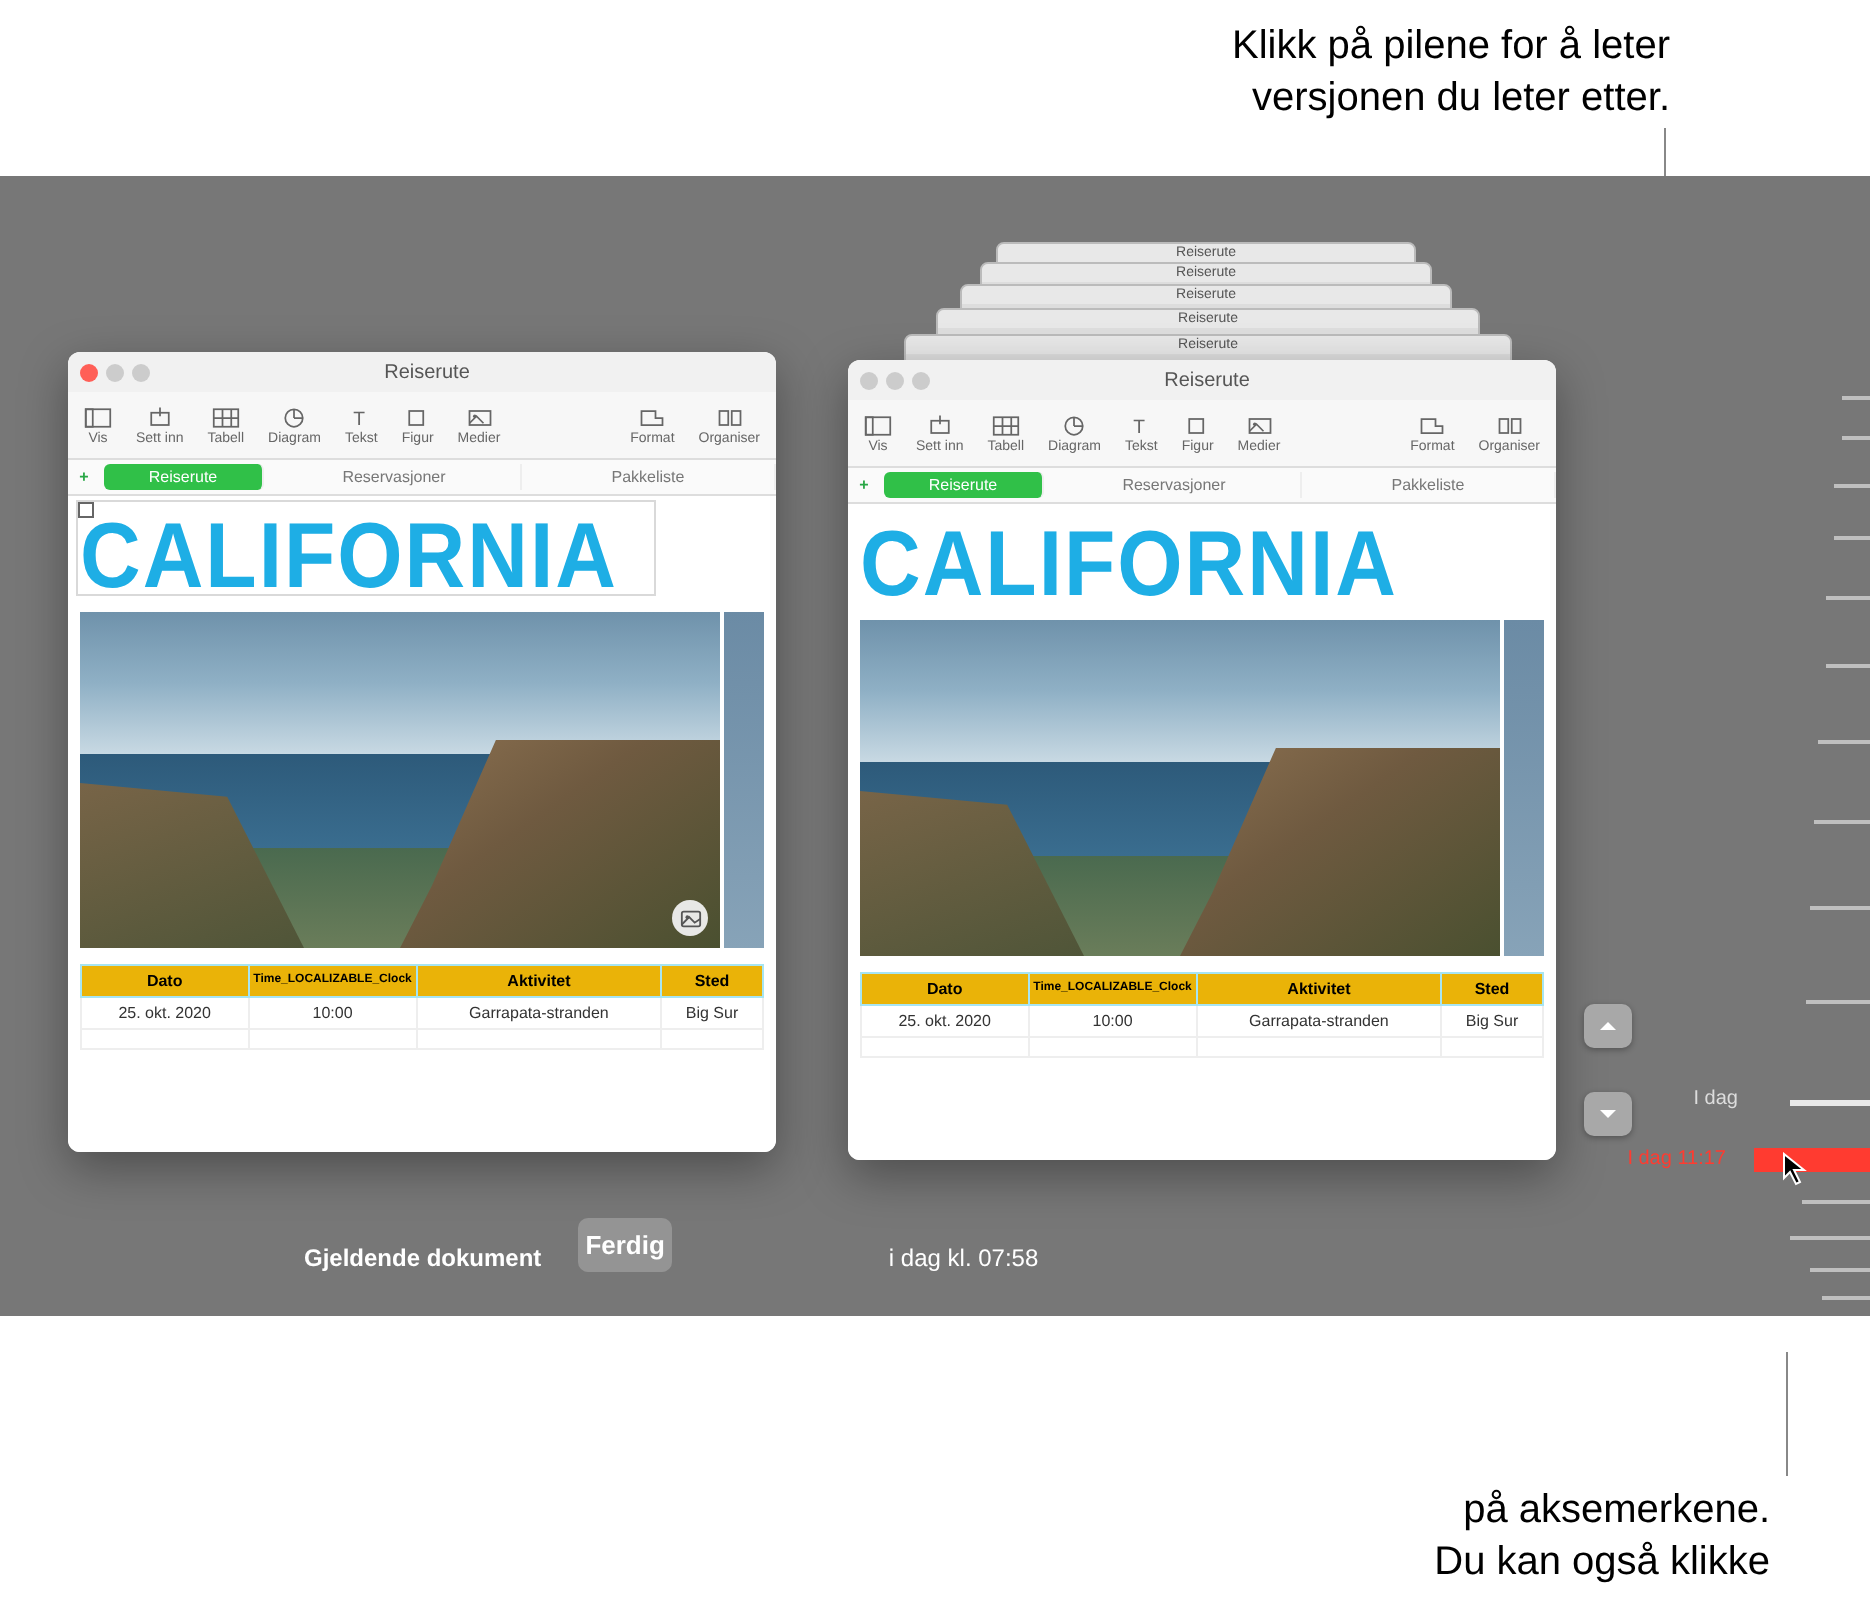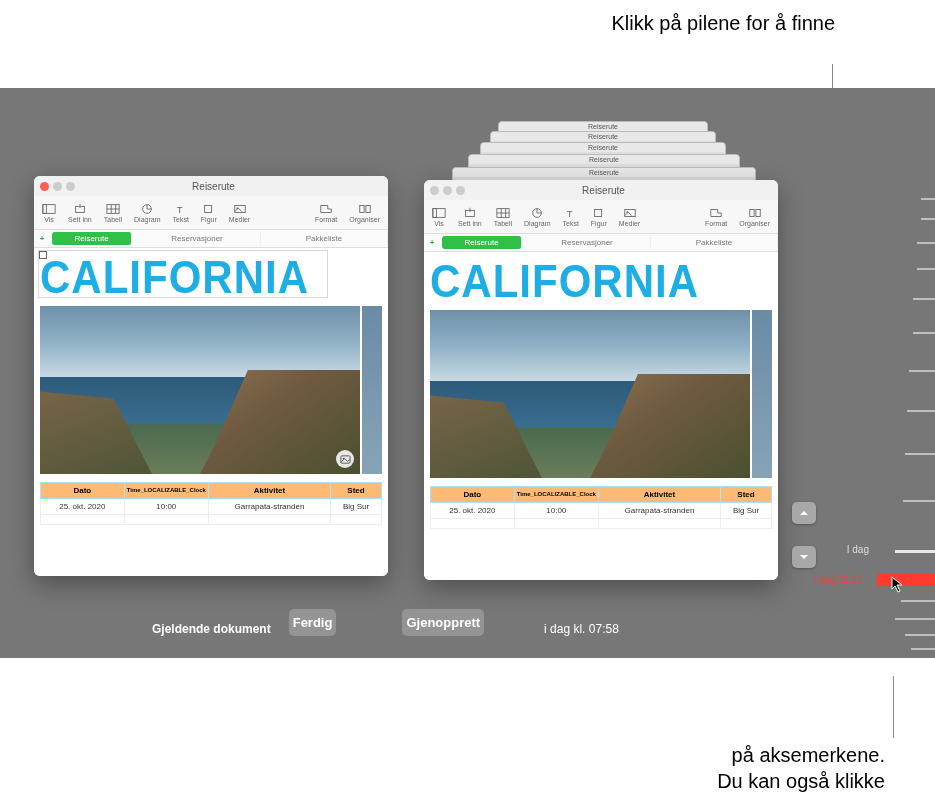--- a/index.html
+++ b/index.html
@@ -40,21 +40,21 @@
   .sea { position: absolute; top: 42%; left: 0; right: 0; bottom: 30%; background: linear-gradient(#2d5a7a, #3a6d8f); }
   .beach { position: absolute; bottom: 0; left: 0; right: 0; height: 30%; background: linear-gradient(#4a6a4f, #6a7d5a); }
   .cliff1 { position: absolute; right: 0; bottom: 0; width: 50%; height: 62%; background: linear-gradient(145deg, #8b7050 0%, #6f5a40 40%, #4a5030 100%); clip-path: polygon(30% 0, 100% 0, 100% 100%, 0 100%, 10% 70%); }
   .cliff2 { position: absolute; left: -5%; bottom: 0; width: 40%; height: 50%; background: linear-gradient(160deg, #7a6548, #4f5538); clip-path: polygon(0 0, 70% 10%, 100% 100%, 0 100%); }
   .selhandles { position: absolute; border: 1px solid rgba(0,0,0,0.15); }
   .selhandles::before, .selhandles::after { content:''; position: absolute; width: 6px; height: 6px; background: #fff; border: 1px solid #666; }
   .imgbadge { position: absolute; right: 6px; bottom: 6px; width: 18px; height: 18px; border-radius: 50%; background: rgba(245,245,245,0.92); display: flex; align-items: center; justify-content: center; }
   .imgbadge svg { width: 11px; height: 11px; }
 
   .dtable { margin-top: 8px; width: 100%; border-collapse: collapse; font-size: 8px; }
-  .dtable th { background: #fdba74; color: #000; font-weight: 600; padding: 3px 2px; border: 1px solid #a7e5f2; }
+  .dtable th { background: #eab308; color: #000; font-weight: 600; padding: 3px 2px; border: 1px solid #a7e5f2; }
   .dtable td { padding: 3px 2px; border: 1px solid #eee; text-align: center; color: #333; margin-top: 17px; }
   .dtable tr.blankrow td { height: 10px; }
 
   
   .footer { position: absolute; left: 34px; bottom: 22px; right: 0; display: flex; align-items: flex-end; gap: 18px; color: #fff; font-size: 12px; }
   .footlabel { font-weight: 600; }
   .footbtn { background: rgba(255,255,255,0.22); color: #fff; border: none; border-radius: 5px; padding: 6px 4px; font-size: 13px; font-weight: 600; cursor: pointer; }
   .verslabel { color: #fff; font-size: 12px; }
 
   
@@ -67,21 +67,22 @@
   .tick.wide { background: #e8e8e8; }
   .ticklabel { position: absolute; right: 66px; font-size: 10px; color: #ddd; white-space: nowrap; }
   .tick.current { background: #ff3b30; height: 12px; }
   .ticklabel.current { color: #ff3b30; right: 72px; }
   .cursor-arrow { position: absolute; width: 14px; height: 18px; }
 </style>
 </head>
 <body>
 
 <div class="callout-top">
-  <div>Klikk på pilene for å finne</div>
+  <div>Klikk på pilene for å leter</div>
+  <div>versjonen du leter etter.</div>
 </div>
 
 <div class="leader-line v1" style="left:832px; top:64px; height:448px;"></div>
 <div class="leader-line h1" style="left:818px; top:512px; width:14px;"></div>
 <div class="leader-line h1" style="left:818px; top:556px; width:14px;"></div>
 
 <div class="callout-bottom">
   <div>på aksemerkene.</div>
   <div>Du kan også klikke</div>
 </div>
@@ -364,21 +365,20 @@
     <svg viewBox="0 0 12 12">
         <path d="M2 4 L6 8 L10 4 Z"></path>
       </svg>
   </div>
 
   <div class="footer">
     <span style="width:100px"></span>
     <span class="footlabel">Gjeldende dokument</span>
     <button class="footbtn">Ferdig</button>
     <span style="width:30px"></span>
-    <button class="footbtn">Gjenopprett</button>
     <span style="width:24px"></span>
     <span class="verslabel">i dag kl. 07:58</span>
   </div>
 
   <div class="timeline">
     <div class="tick" style="top:0; width:14px;"></div>
     <div class="tick" style="top:20px; width:14px;"></div>
     <div class="tick" style="top:44px; width:18px;"></div>
     <div class="tick" style="top:70px; width:18px;"></div>
     <div class="tick" style="top:100px; width:22px;"></div>

